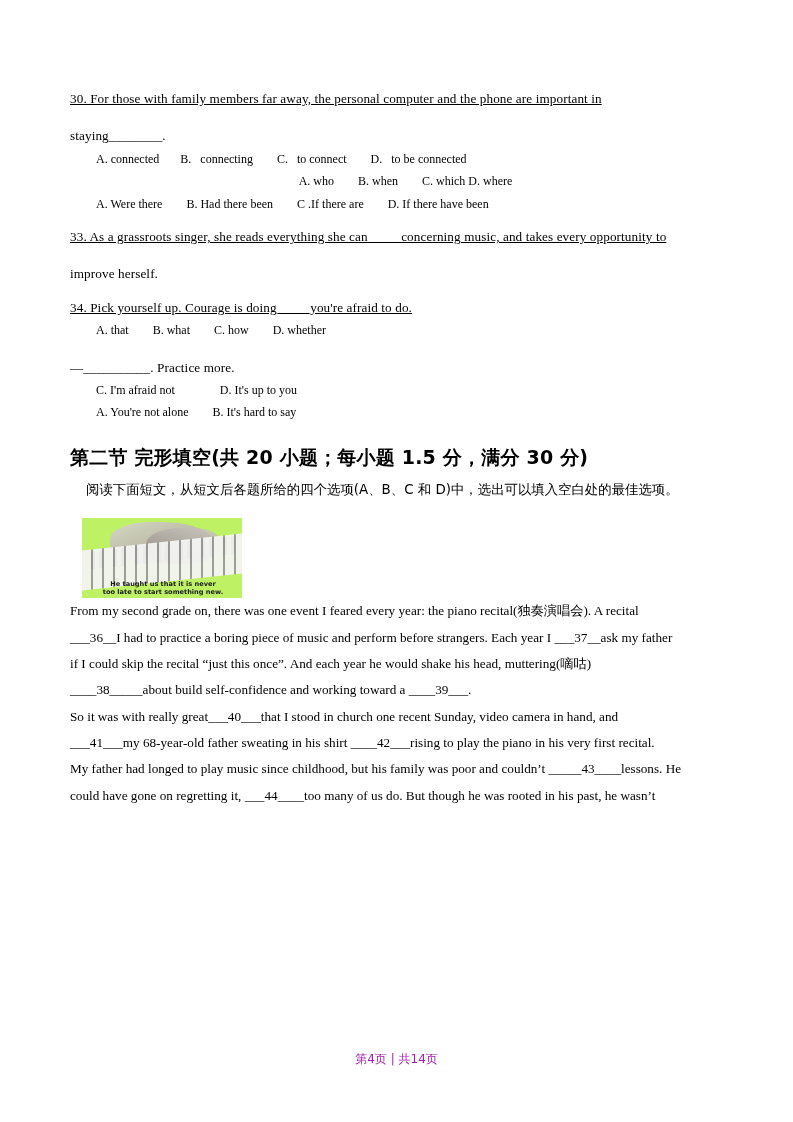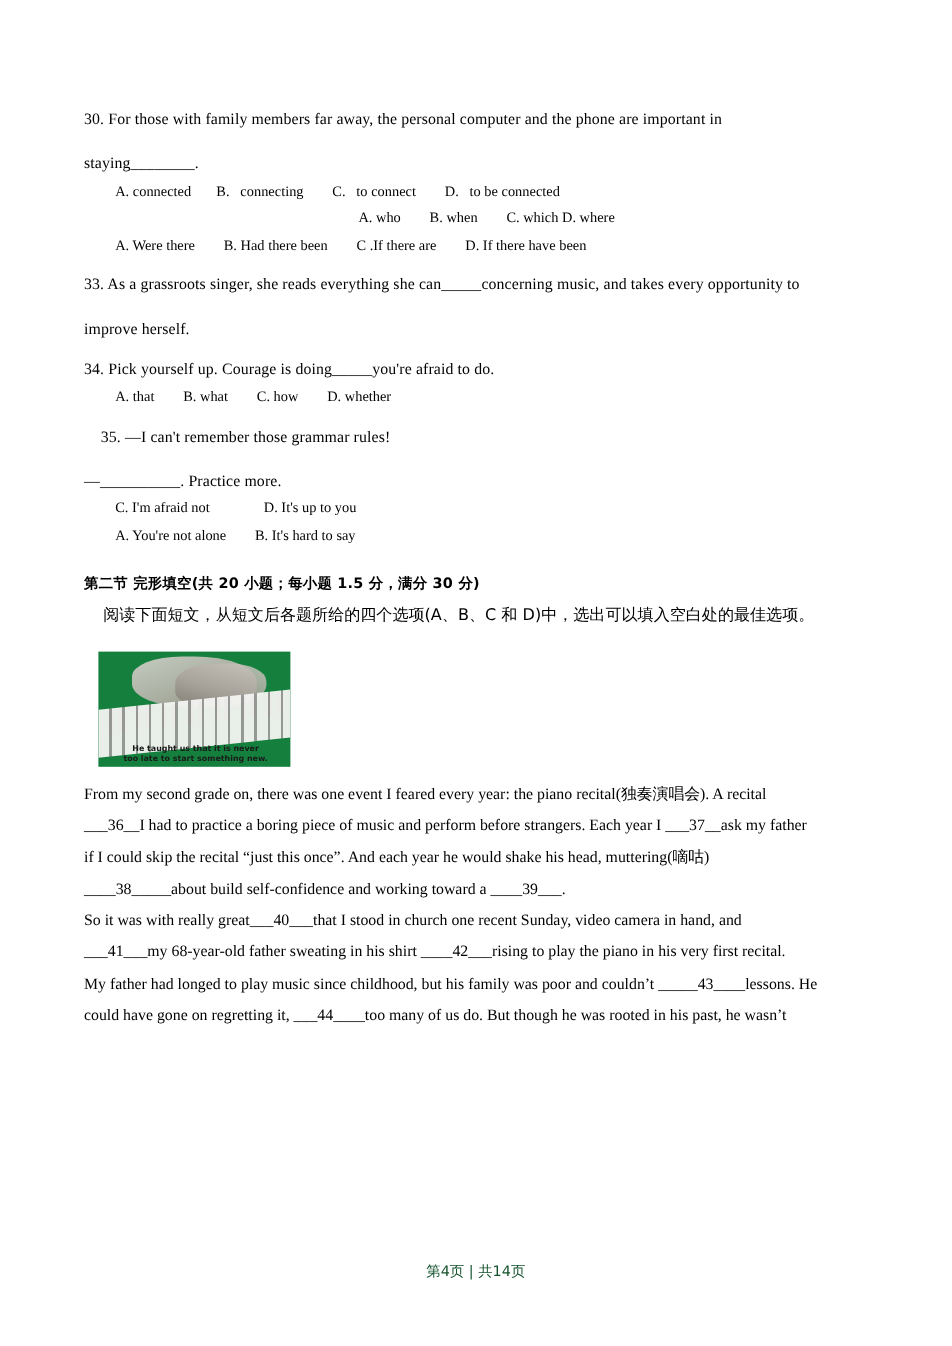--- a/index.html
+++ b/index.html
@@ -23,54 +23,55 @@
     padding: 88px 66px 0 70px;
   }
   .q-line {
     font-size: 13.2px;
     line-height: 1.62;
     margin: 0 0 2px 0;
     letter-spacing: 0.1px;
   }
   .q-stem {
     margin-top: 12px;
+    text-decoration: underline;
   }
   .q-stem.first { margin-top: 0; }
   .q-cont {
     margin-top: 16px;
   }
   .opts {
     font-size: 12px;
     line-height: 1.62;
     margin: 3px 0 0 0;
     padding-left: 26px;
     white-space: pre;
   }
   .opts.indent-small { padding-left: 14px; text-align: center; }
   .section-head {
     font-family: "Liberation Sans", sans-serif;
     font-weight: bold;
-    font-size: 12px;
+    font-size: 19px;
     margin-top: 22px;
     margin-bottom: 8px;
     letter-spacing: 0.2px;
   }
   .section-head .cn { font-family: "DejaVu Sans", sans-serif; }
   .instr {
     font-size: 13.4px;
     line-height: 1.6;
     margin: 0 0 6px 16px;
     font-family: "DejaVu Sans", sans-serif;
   }
   .figure {
-    margin: 18px 0 10px 12px;
+    margin: 18px 0 0 12px;
     width: 160px;
-    height: 96px;
+    height: 80px;
     position: relative;
-    background: #15803d;
+    background: #bef264;
     border: 0;
     overflow: hidden;
   }
   .figure .keys {
     position: absolute;
     left: 0; bottom: 16px;
     width: 160px; height: 40px;
     background:
       repeating-linear-gradient(90deg,
         #f4f4f2 0px, #f4f4f2 9px,
@@ -124,21 +125,21 @@
     margin: 0 0 1px 0;
   }
   .footer {
     position: absolute;
     left: 0;
     bottom: 54px;
     width: 793px;
     text-align: center;
     font-size: 12px;
     font-family: "DejaVu Sans", sans-serif;
-    color: #14532d;
+    color: #a21caf;
     margin-top: 12px;
   }
 </style>
 </head>
 <body>
 
 <div class="page">
 
   <div class="q-line q-stem first">30. For those with family members far away, the personal computer and the phone are important in</div>
   <div class="q-line q-cont">staying________.</div>
@@ -147,21 +148,20 @@
   <div class="opts indent-small">A. who        B. when        C. which D. where</div>
 
   <div class="opts">A. Were there        B. Had there been        C .If there are        D. If there have been</div>
 
   <div class="q-line q-stem">33. As a grassroots singer, she reads everything she can_____concerning music, and takes every opportunity to</div>
   <div class="q-line q-cont">improve herself.</div>
 
   <div class="q-line q-stem">34. Pick yourself up. Courage is doing_____you're afraid to do.</div>
   <div class="opts">A. that        B. what        C. how        D. whether</div>
 
-  <div class="q-line q-stem" style="padding-left:14px;">35. —I can't remember those grammar rules!</div>
   <div class="q-line q-cont">—__________. Practice more.</div>
   <div class="opts">C. I'm afraid not               D. It's up to you</div>
   <div class="opts">A. You're not alone        B. It's hard to say</div>
 
   <div class="section-head">
     <span class="cn">第二节   完形填空(共 20 小题；每小题 1.5 分，满分 30 分)</span>
   </div>
   <div class="instr">阅读下面短文，从短文后各题所给的四个选项(A、B、C 和 D)中，选出可以填入空白处的最佳选项。</div>
 
   <div class="figure">

